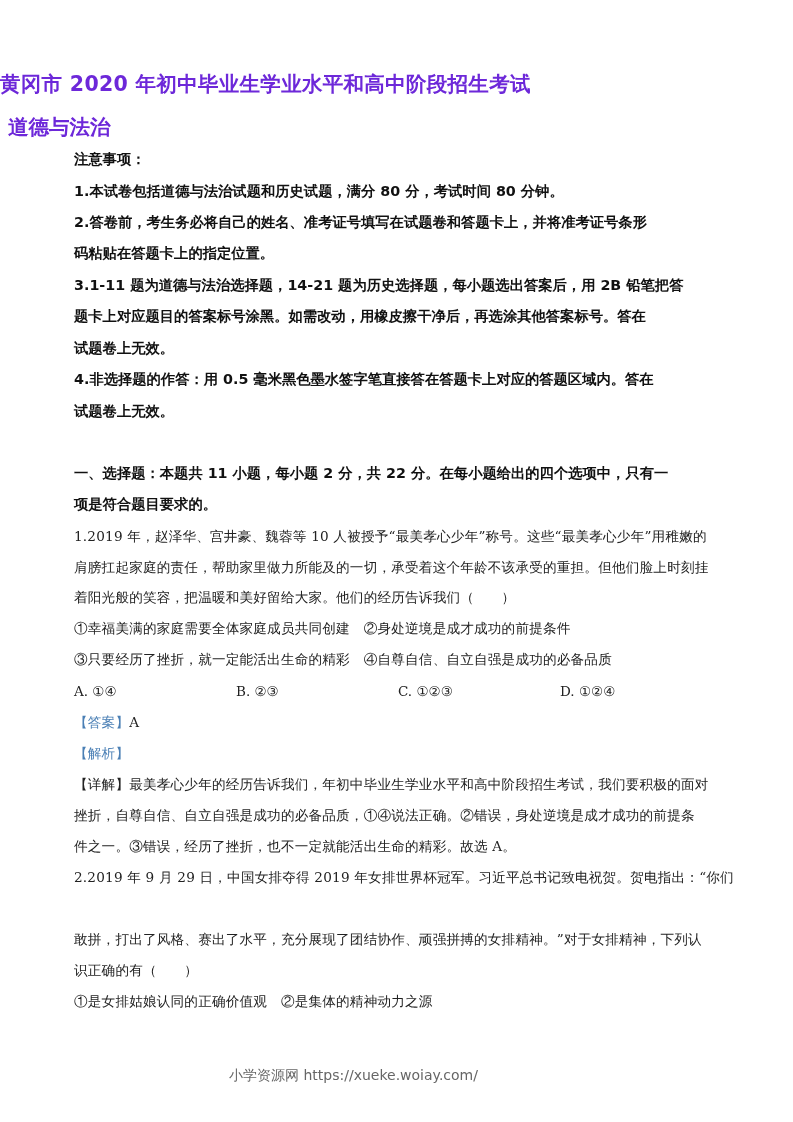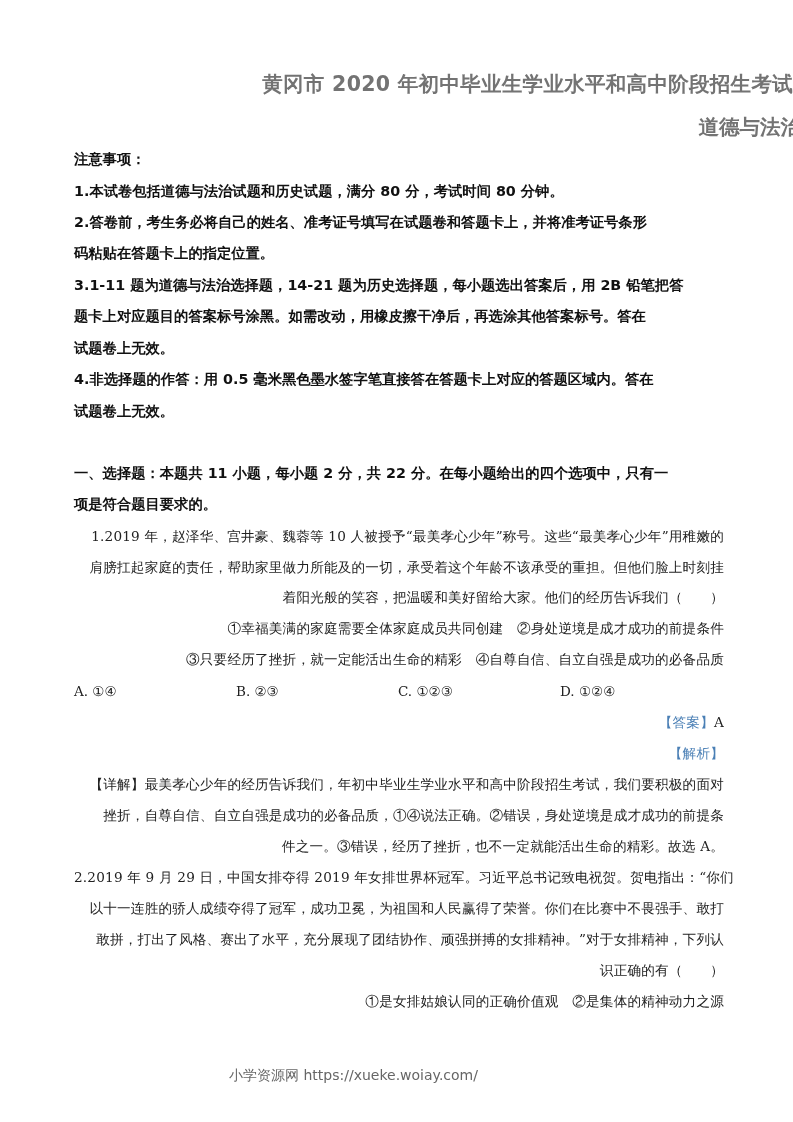--- a/index.html
+++ b/index.html
@@ -1,25 +1,25 @@
 <!DOCTYPE html>
 <html><head>
 <meta charset="utf-8">
 <style>
   html, body { margin: 0; padding: 0; background: #ffffff; }
   body { width: 793px; height: 1122px; position: relative; overflow: hidden;
          font-family: "DejaVu Serif", "Liberation Serif", serif; color: #1a1a1a; }
   .page { position: absolute; left: 0; top: 0; width: 793px; height: 1122px; }
-  .title { position: absolute; left: 0; width: 793px; text-align: right;
-           font-family: "DejaVu Sans", "Liberation Sans", sans-serif; font-weight: bold; color: #737373; }
+  .title { position: absolute; left: 0; width: 793px; text-align: left;
+           font-family: "DejaVu Sans", "Liberation Sans", sans-serif; font-weight: bold; color: #6d28d9; }
   .t1 { top: 70px; font-size: 20.5px; letter-spacing: 0.3px; }
   .t2 { top: 113px; font-size: 20.5px; padding-left: 8px; }
   .line { position: absolute; left: 74px; width: 650px; white-space: nowrap; font-size: 14px; line-height: 18px; }
   .bold { font-family: "DejaVu Sans", "Liberation Sans", sans-serif; font-weight: bold; font-size: 14.3px; color: #111; }
-  .body { font-size: 13.6px; color: #222; letter-spacing: 0.2px; text-align: right; }
+  .body { font-size: 13.6px; color: #222; letter-spacing: 0.2px; }
   .opts { position: absolute; left: 74px; top: 682px; width: 648px; display: flex; font-size: 13.5px; line-height: 18px; color:#222; }
   .opts span { width: 162px; }
   .blue { color: #4a7fb5; }
   .footer { position: absolute; top: 1067px; left: 0; width: 707px; text-align: center;
             font-family: "DejaVu Sans", "Liberation Sans", sans-serif; font-size: 14px; color: #666; }
 </style>
 </head>
 <body>
 
 <div class="page">
@@ -55,19 +55,18 @@
   <div class="line body" style="top:713px">
     <span class="blue">【答案】</span><span>A</span>
   </div>
   <div class="line body blue" style="top:744px">【解析】</div>
 
   <div class="line body" style="top:775px">【详解】最美孝心少年的经历告诉我们，年初中毕业生学业水平和高中阶段招生考试，我们要积极的面对</div>
   <div class="line body" style="top:837px">件之一。③错误，经历了挫折，也不一定就能活出生命的精彩。故选 A。</div>
   <div class="line body" style="top:806px">挫折，自尊自信、自立自强是成功的必备品质，①④说法正确。②错误，身处逆境是成才成功的前提条</div>
 
   <div class="line body" style="top:868px">2.2019 年 9 月 29 日，中国女排夺得 2019 年女排世界杯冠军。习近平总书记致电祝贺。贺电指出：“你们</div>
-  <div class="line body" style="top:899px">以十一连胜的骄人成绩夺得了冠军，成功卫冕，为祖国和人民赢得了荣誉。你们在比赛中不畏强手、敢打</div>
   <div class="line body" style="top:930px">敢拼，打出了风格、赛出了水平，充分展现了团结协作、顽强拼搏的女排精神。”对于女排精神，下列认</div>
   <div class="line body" style="top:961px">识正确的有（　　）</div>
   <div class="line body" style="top:992px">①是女排姑娘认同的正确价值观　②是集体的精神动力之源</div>
 
   <div class="footer">小学资源网 https://xueke.woiay.com/</div>
 </div>
 
 </body></html>

